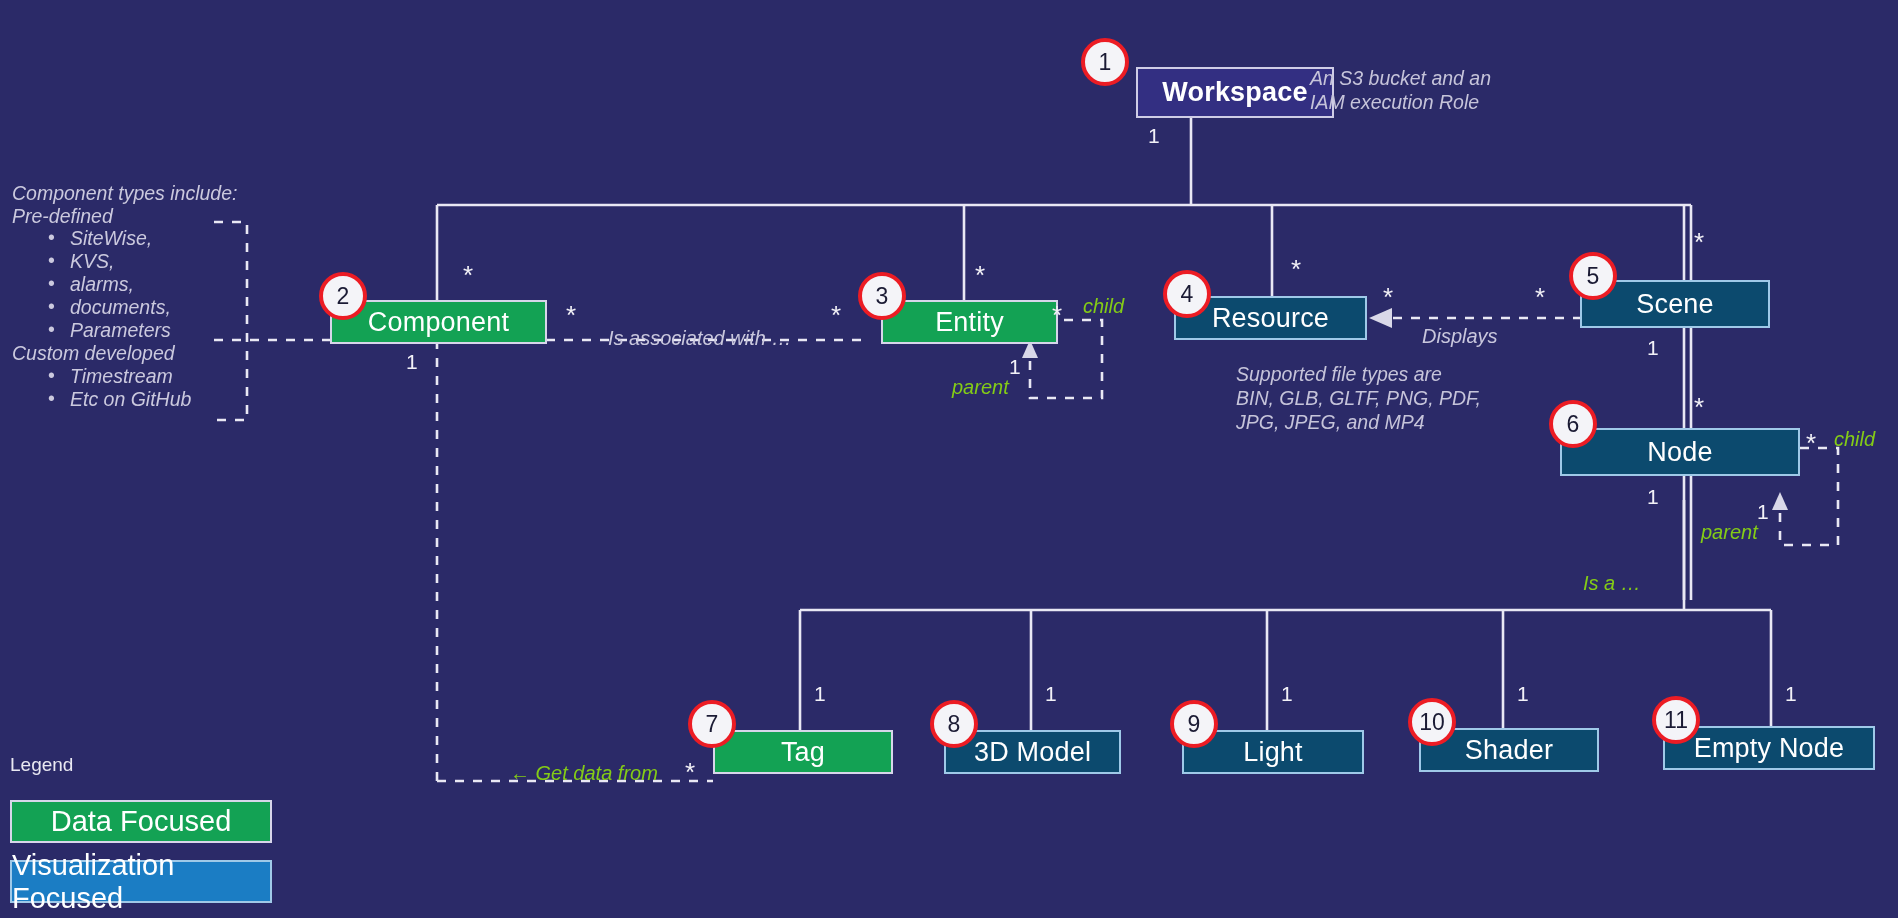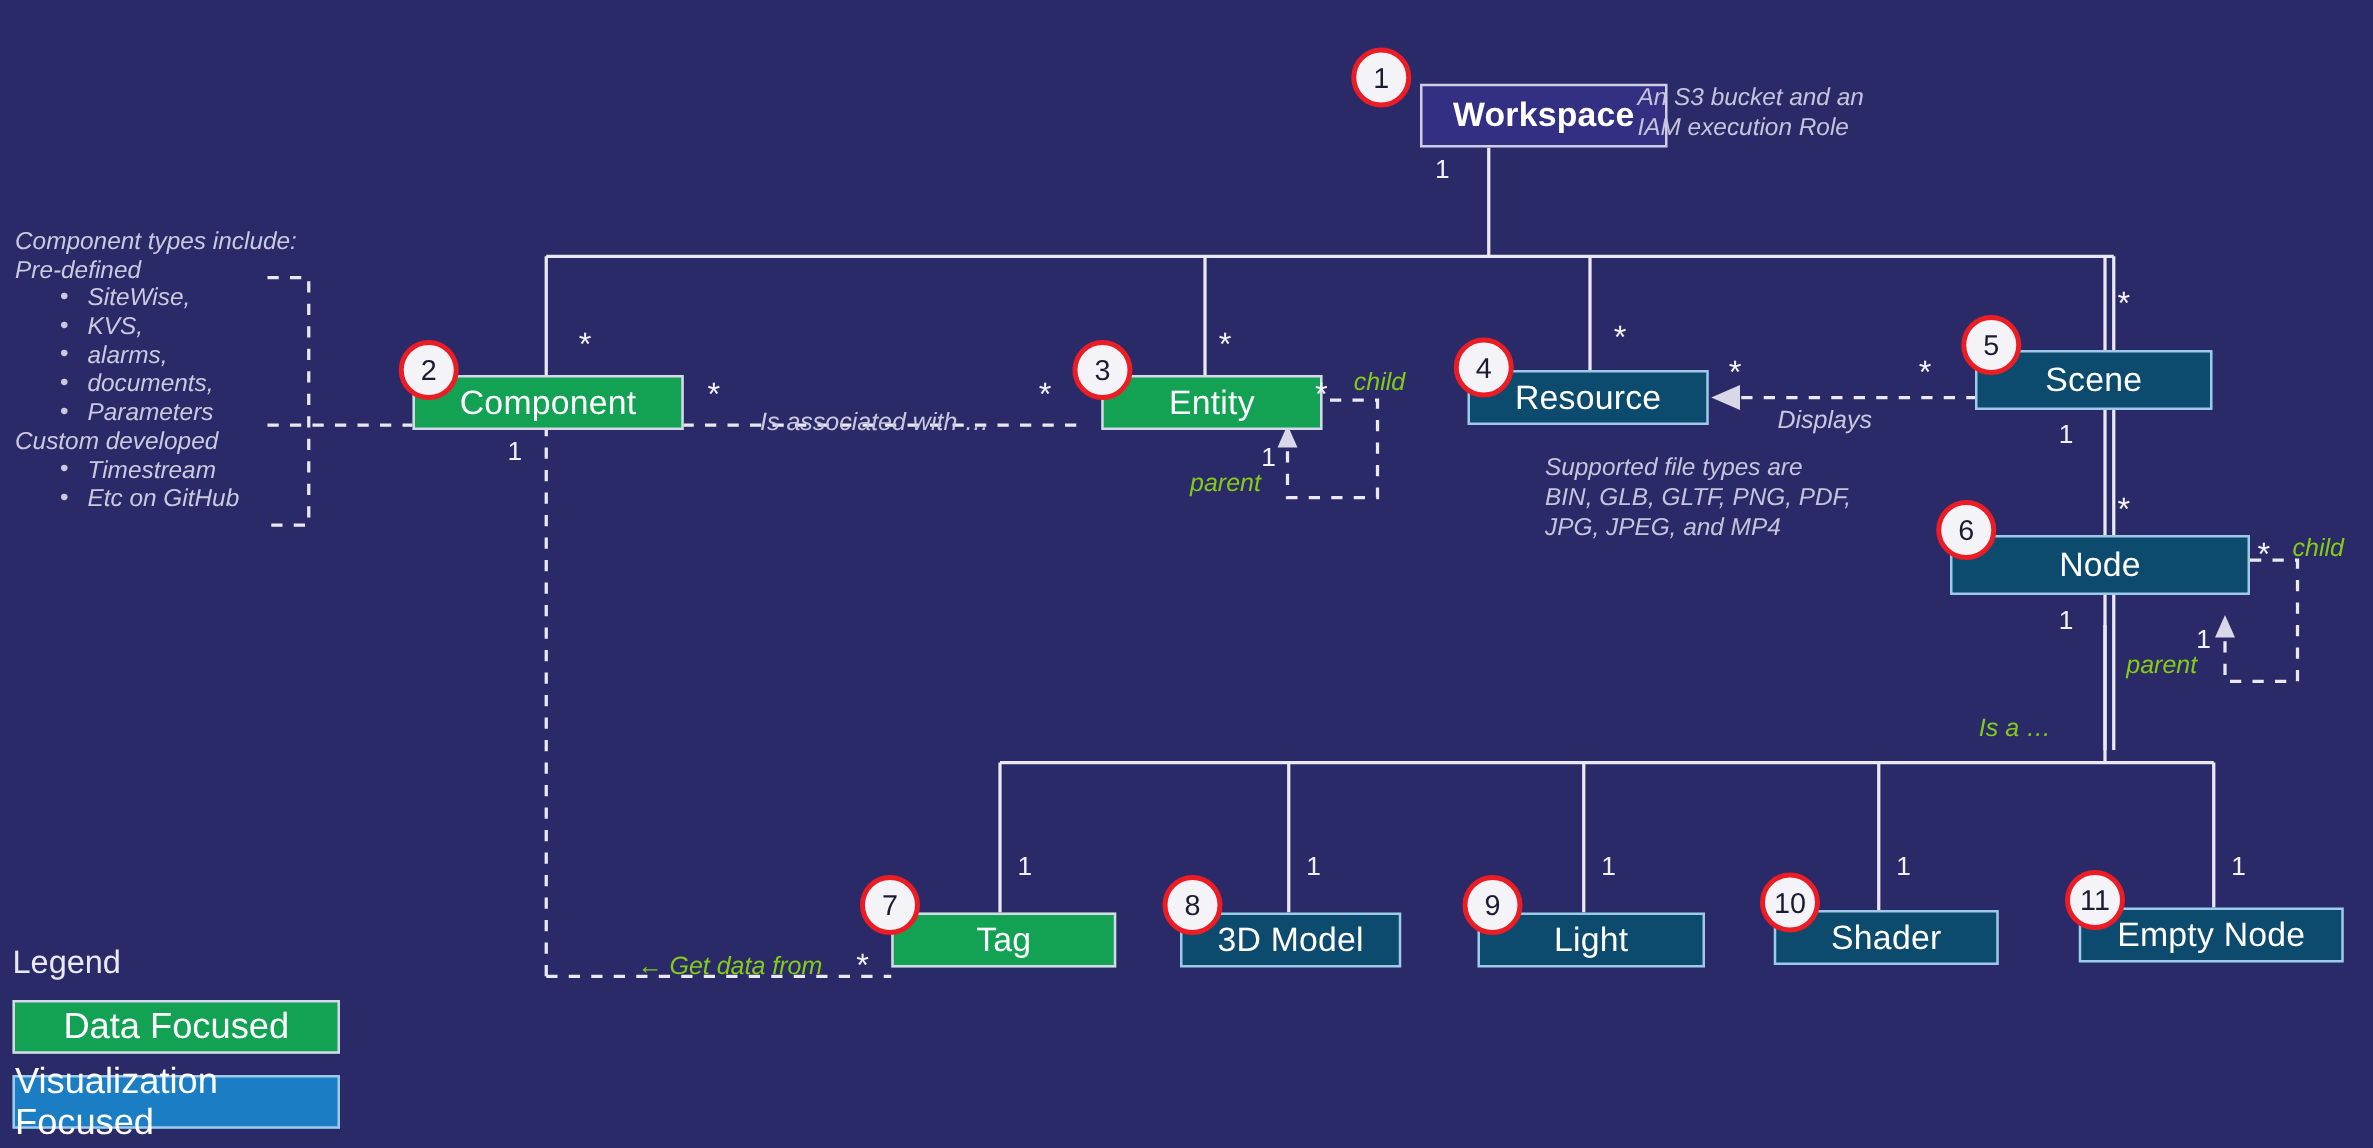--- a/index.html
+++ b/index.html
@@ -56,21 +56,21 @@
     font-family:"Liberation Sans",sans-serif;
   }
 
   #compNote{position:absolute;left:12px;top:182px;z-index:6;color:#cbc9de;
     font-size:19.5px;font-style:italic;line-height:22.5px;
     font-family:"Liberation Sans",sans-serif;}
   #compNote ul{list-style:none;margin:0;padding:0 0 0 58px;}
   #compNote li{position:relative;line-height:23px;}
   #compNote li:before{content:"\2022";position:absolute;left:-22px;top:-1px;font-style:normal;}
 
-  #legendTitle{position:absolute;left:10px;top:754px;color:#e9e8f2;font-size:26px;z-index:6;text-align:center;}
+  #legendTitle{position:absolute;left:10px;top:754px;color:#e9e8f2;font-size:19px;z-index:6;text-align:center;}
   .legendBox{
     position:absolute;box-sizing:border-box;border:2px solid #d7d6ea;
     display:flex;align-items:center;justify-content:center;
     color:#fff;font-size:29px;z-index:6;
   }
 </style>
 </head>
 <body>
 
 <div id="stage">

